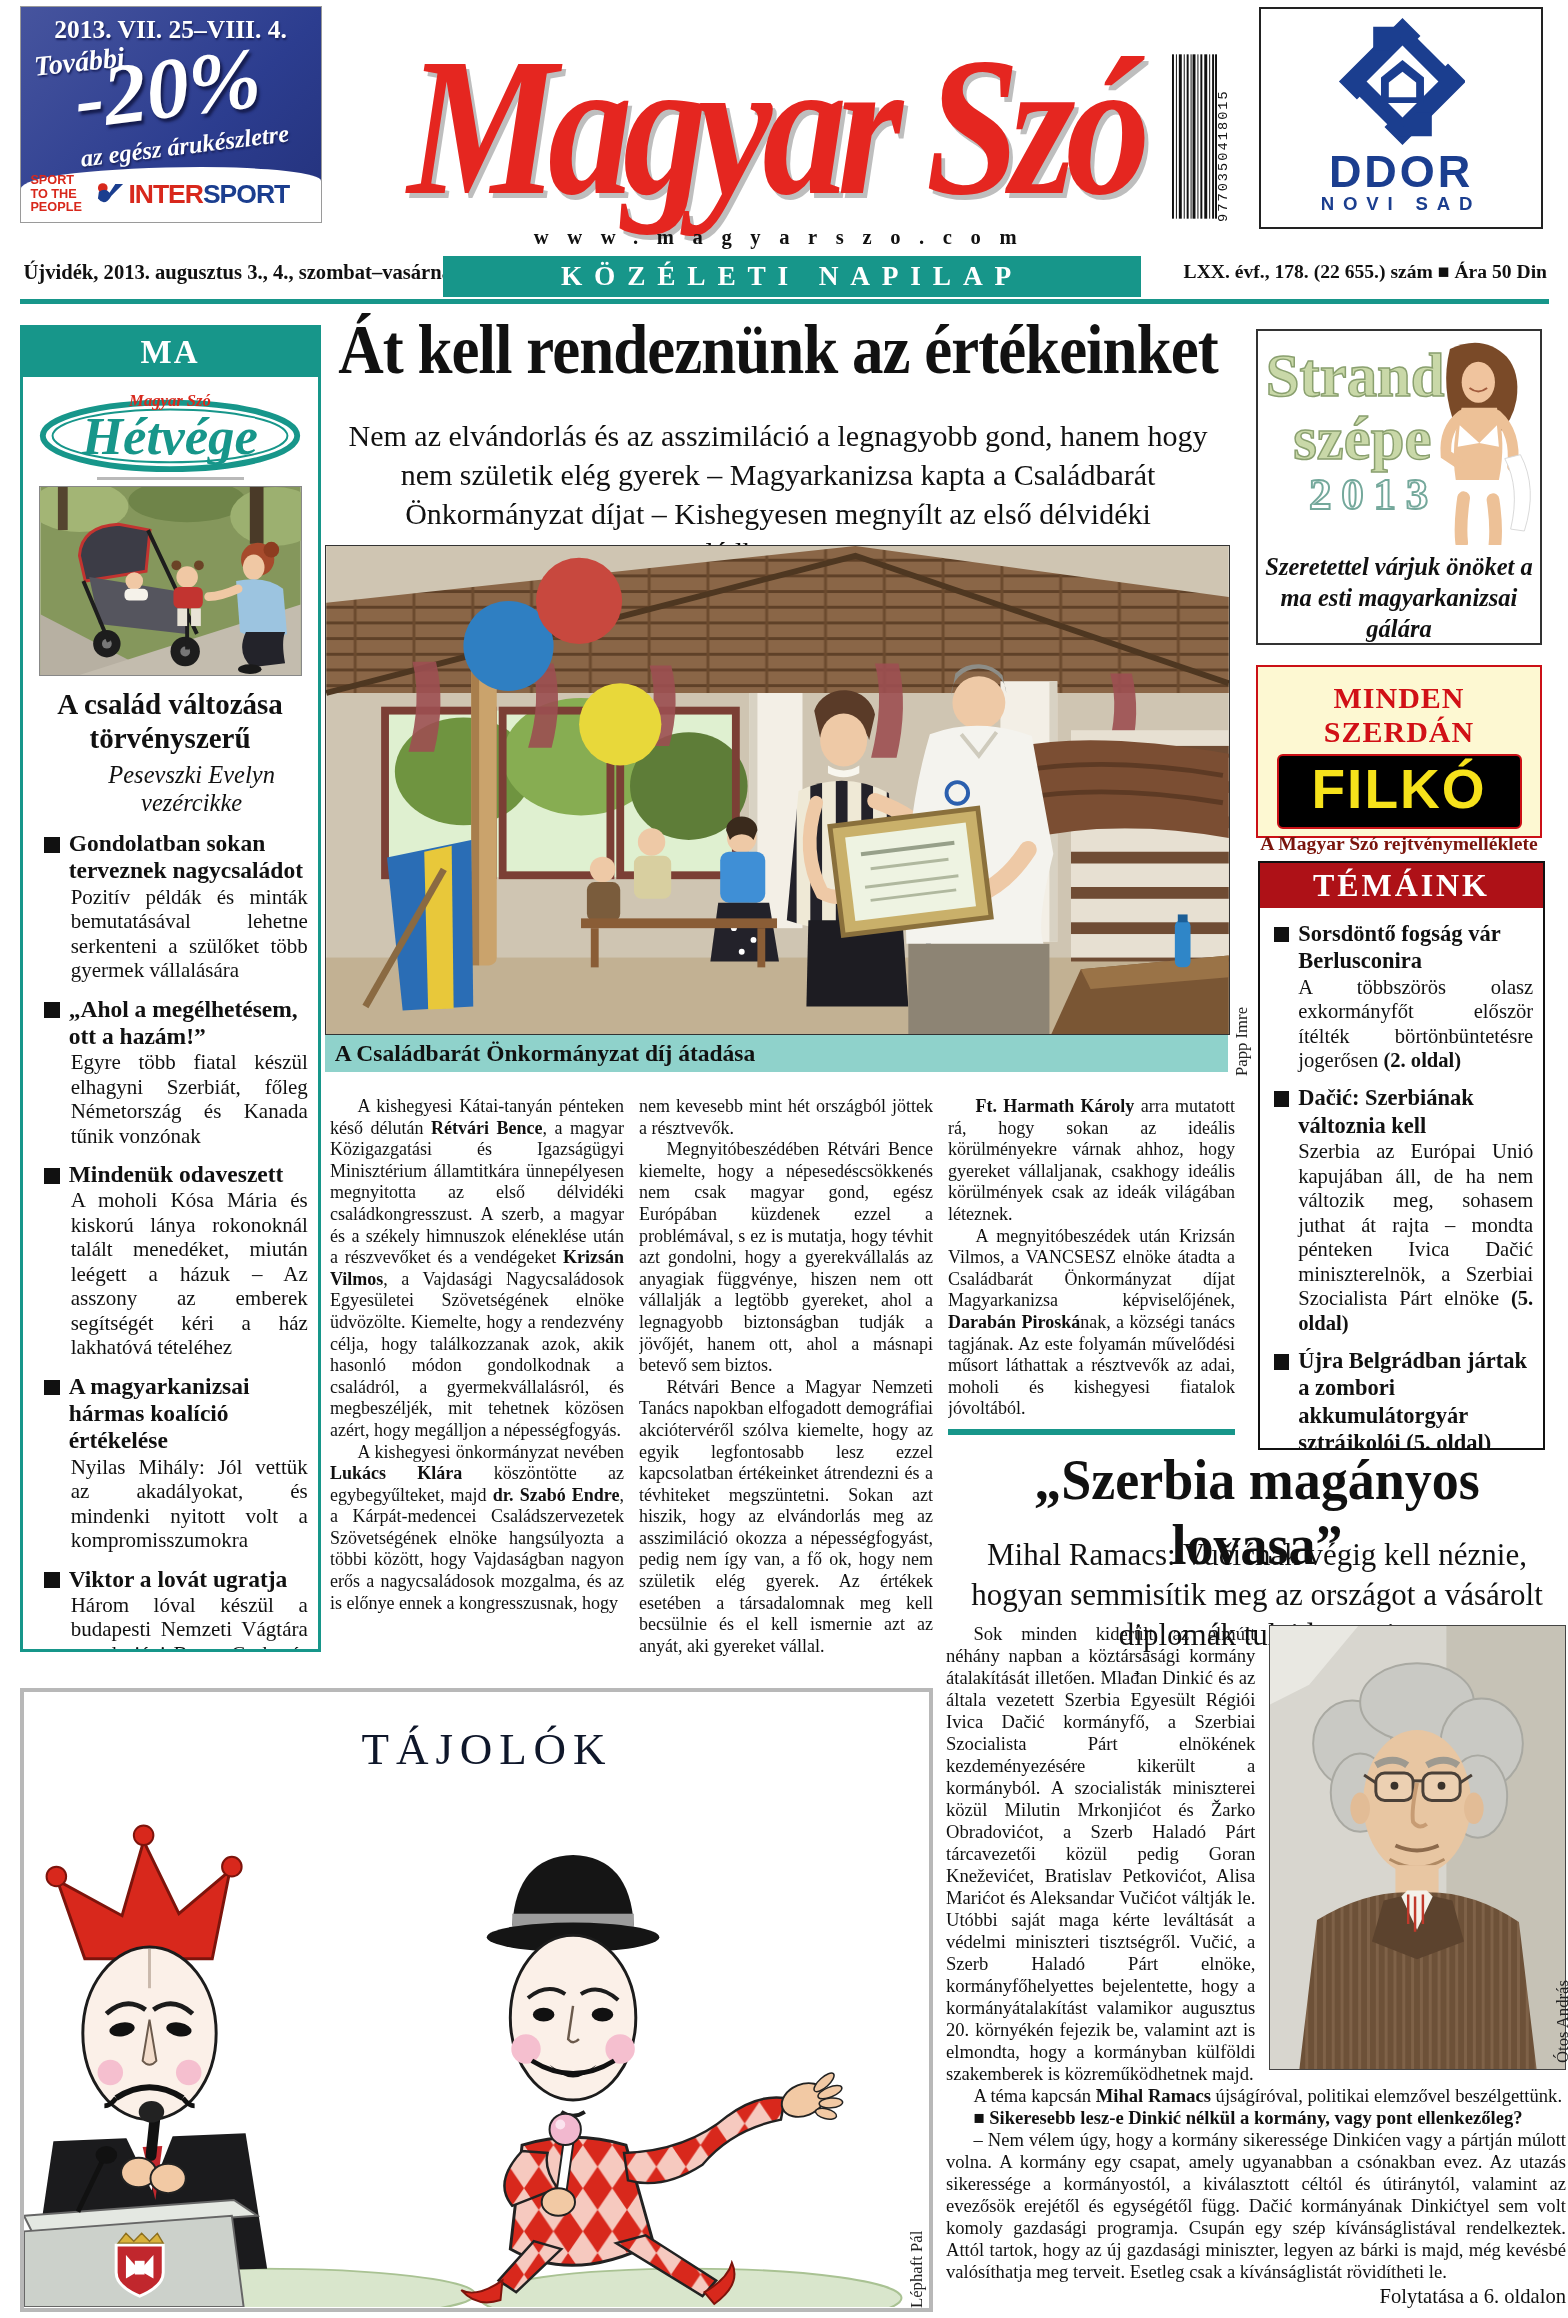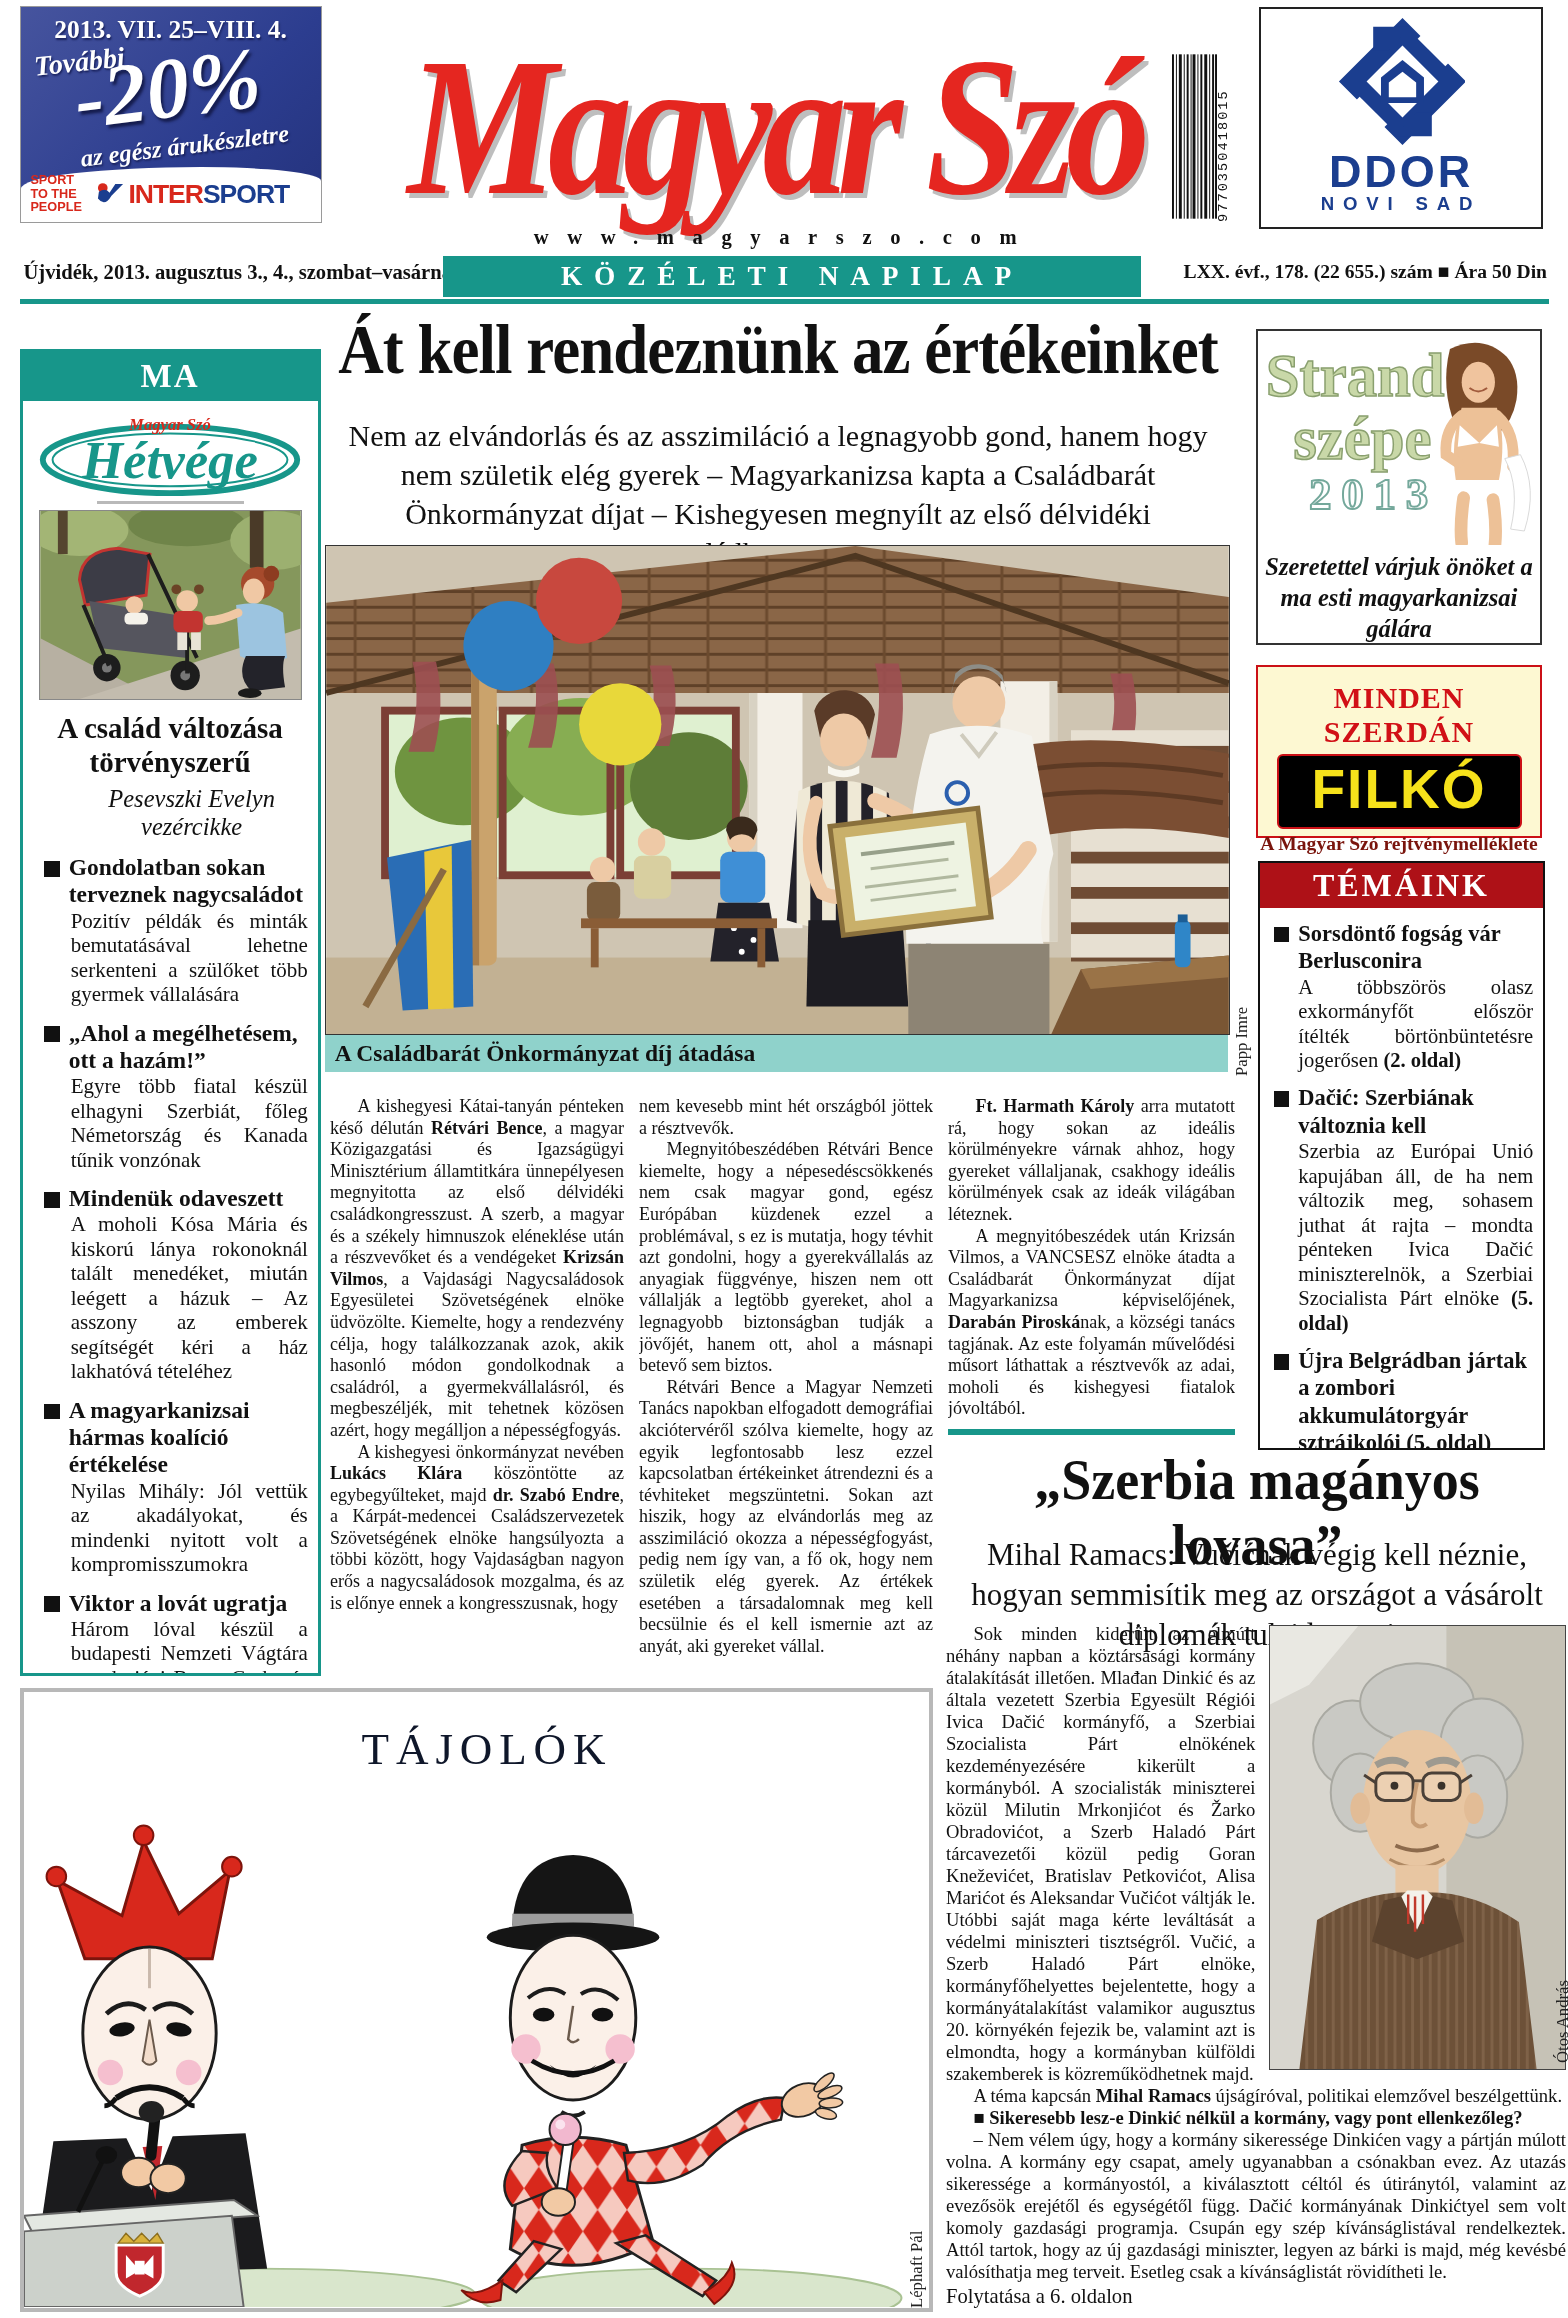--- a/index.html
+++ b/index.html
@@ -29,21 +29,21 @@
   .ddor-box{left:1259px;top:6.9px;width:280px;height:218px;border:2px solid #222;background:#fff;text-align:center;}
   .ddor-name{color:#1b3e8f;font-family:"Liberation Sans",sans-serif;font-weight:800;font-size:45px;letter-spacing:2.9px;line-height:43px;}
   .ddor-city{color:#1b3e8f;font-family:"Liberation Sans",sans-serif;font-weight:800;font-size:18.6px;letter-spacing:8.8px;}
   .date-left{left:23.5px;top:261px;font-weight:600;font-size:20.6px;}
   .tagline{left:443px;top:256px;width:698px;height:41px;background:#17968a;color:#fff;text-align:center;
            font-weight:bold;font-size:27.4px;letter-spacing:11.8px;line-height:41px;}
   .date-right{left:1143px;top:261px;width:404px;text-align:right;font-weight:700;font-size:19.6px;}
   .rule-top{left:19.6px;top:299px;width:1529px;height:4.9px;background:#17968a;}
 
   
-  .ma-box{left:19.6px;top:325px;width:301px;height:1327px;border:3.9px solid #17968a;background:#fff;box-sizing:border-box;overflow:hidden;margin-top:24px;}
+  .ma-box{left:19.6px;top:325px;width:301px;height:1327px;border:3.9px solid #17968a;background:#fff;box-sizing:border-box;overflow:hidden;}
   .ma-head{height:49px;background:#17968a;color:#fff;text-align:center;font-weight:bold;font-size:33px;line-height:49px;letter-spacing:2px;}
   .hetvege{display:block;margin:5.9px auto 0;}
   .hetvege-sub{width:147px;height:2.9px;background:#b9b9b9;margin:2px auto 5.9px;}
   .stroller{display:block;margin:0 auto;border:1px solid #888;}
   .lb-headline{margin:11.8px 7.8px 0;text-align:center;font-weight:bold;font-size:29px;line-height:34px;}
   .lb-byline{margin:5.9px 0 2px;text-align:center;font-style:italic;font-size:24.5px;padding-left:43px;}
   .lb-item{display:flex;margin:12.7px 9.8px 0 21.6px;gap:8.8px;}
   .sq{flex:0 0 auto;width:15.7px;height:15.7px;background:#111;margin-top:6.9px;}
   .lb-title{font-weight:bold;font-size:23.5px;line-height:27.4px;}
   .lb-text{font-size:21px;line-height:24.5px;padding-left:2px;}
@@ -78,21 +78,21 @@
   .tem-item{display:flex;margin:11.8px 9.8px 0 13.7px;gap:8.8px;}
   .tem-title{font-weight:bold;font-size:22.5px;line-height:27.4px;}
   .tem-text{font-size:20.6px;line-height:24.5px;}
 
   
   .sz-head{left:946px;top:1451px;width:622px;text-align:center;font-weight:bold;font-size:54px;transform:scaleY(1.05);}
   .sz-sub{left:946px;top:1535px;width:622px;text-align:center;font-size:31px;line-height:40px;}
   .sz-body{left:946px;top:1623px;width:620px;font-size:18.6px;line-height:22px;}
   .sz-body p{margin:0;text-indent:27.4px;}
   .sz-photo{float:right;width:295px;height:443px;border:1px solid #444;margin:2px 0 5.9px 13.7px;overflow:hidden;}
-  .sz-cont{text-align:left;margin-top:2px;font-size:20.6px;}
+  .sz-cont{text-align:right;margin-top:2px;font-size:20.6px;}
   .credit-otos{left:1553px;top:1936px;height:127px;}
 
   
   .cartoon-box{left:19.6px;top:1688px;width:913px;height:624px;border:4.9px solid #b8b8b8;background:#fff;box-sizing:border-box;overflow:hidden;}
   .tajolok-title{position:absolute;left:338px;top:31px;font-size:45px;letter-spacing:6.9px;color:#0f172a;}
   .credit-lephaft{left:907px;top:2200px;height:108px;}
 </style>
 </head>
 <body>
 

